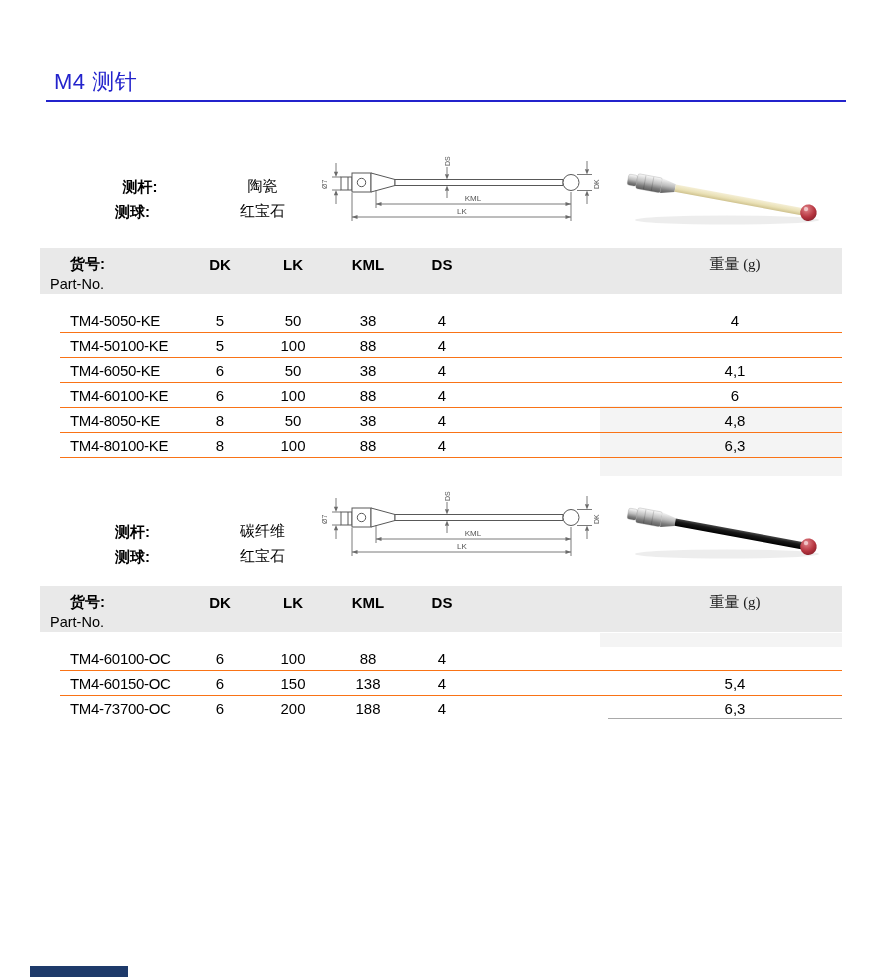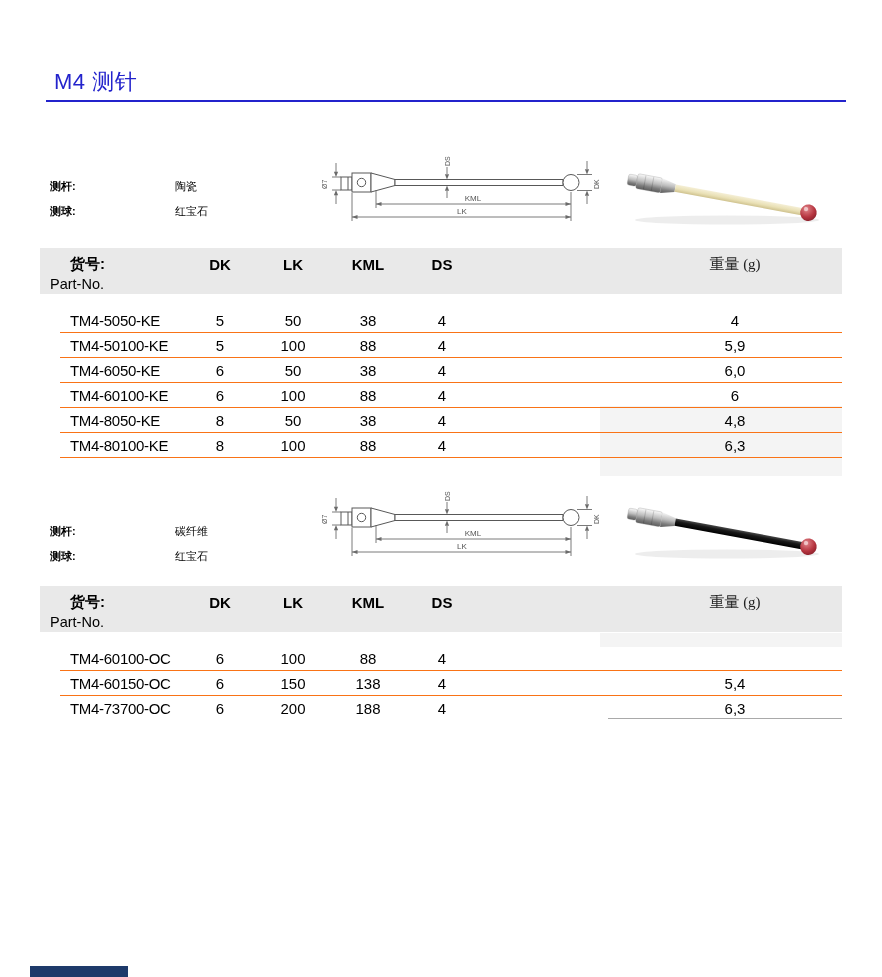--- a/index.html
+++ b/index.html
@@ -6,21 +6,21 @@
   .page{position:relative;width:882px;height:977px;background:#ffffff;overflow:hidden;
         font-family:"Liberation Sans","DejaVu Sans",sans-serif;color:#000;border-radius:8px;}
 
   
   .page-title{position:absolute;left:54px;top:67px;font-size:22px;font-weight:500;
               color:#2323cc;letter-spacing:0.5px;white-space:nowrap;}
   .title-rule{position:absolute;left:46px;top:100px;width:800px;height:2px;background:#2323cc;}
 
   
   .specs{position:absolute;left:50px;width:300px;}
-  .spec-row{display:flex;height:25px;line-height:25px;font-size:11px;}
+  .spec-row{display:flex;height:25px;line-height:25px;font-size:15px;justify-content:center;}
   .spec-label{width:125px;font-weight:700;}
   .spec-value{font-family:"Liberation Serif","DejaVu Serif",serif;}
 
   
   .faint{position:absolute;background:#f4f4f4;z-index:0;}
 
   
   .thead{position:absolute;left:40px;width:802px;height:46px;background:#e9e9e9;z-index:1;}
   .grid-cols{display:grid;grid-template-columns:120px 80px 66px 84px 64px 136px 250px;align-items:center;margin-left:20px;}
   .thead-line1{height:24px;padding-top:4px;font-size:15px;}
@@ -173,31 +173,30 @@
         <div class="cell">4</div>
       </div>
 
       <div class="row grid-cols">
         <div class="cell part">TM4-50100-KE</div>
         <div class="cell">5</div>
         <div class="cell">100</div>
         <div class="cell">88</div>
         <div class="cell">4</div>
         <div class="cell"></div>
-        <div class="cell">5,9</div>
       </div>
 
       <div class="row grid-cols">
         <div class="cell part">TM4-6050-KE</div>
         <div class="cell">6</div>
         <div class="cell">50</div>
         <div class="cell">38</div>
         <div class="cell">4</div>
         <div class="cell"></div>
-        <div class="cell">6,0</div>
+        <div class="cell">4,1</div>
       </div>
 
       <div class="row grid-cols">
         <div class="cell part">TM4-60100-KE</div>
         <div class="cell">6</div>
         <div class="cell">100</div>
         <div class="cell">88</div>
         <div class="cell">4</div>
         <div class="cell"></div>
         <div class="cell">6</div>

